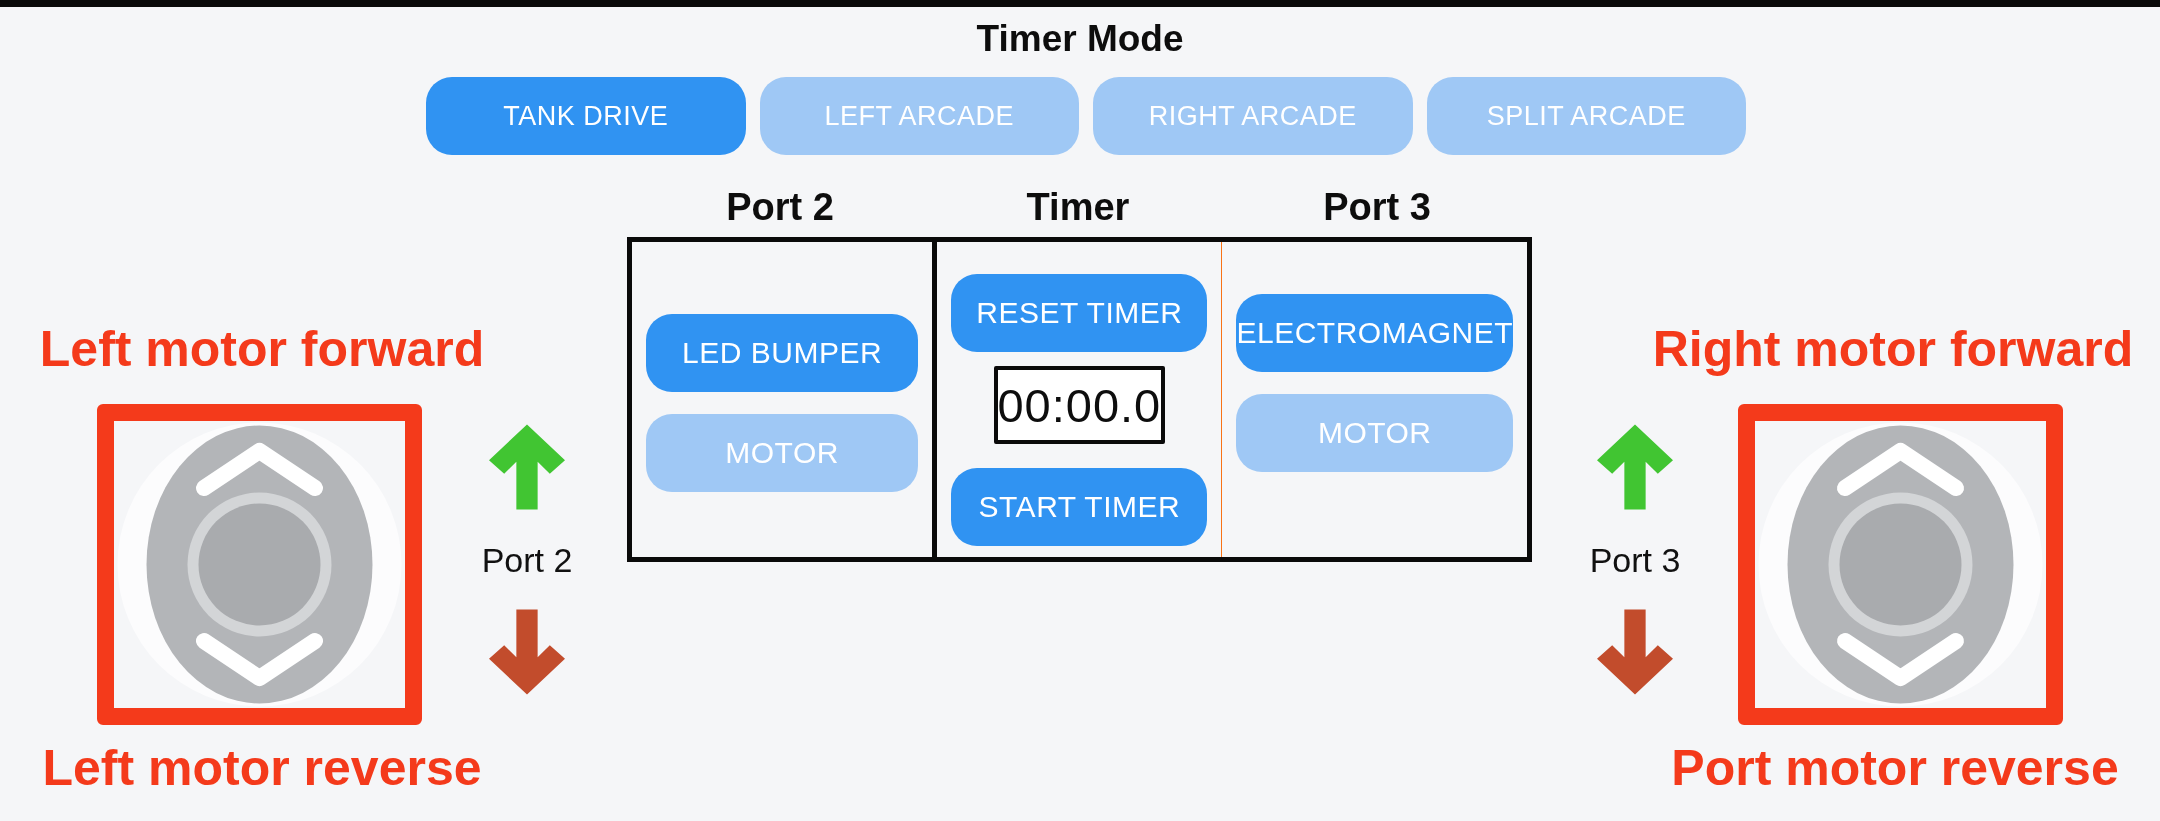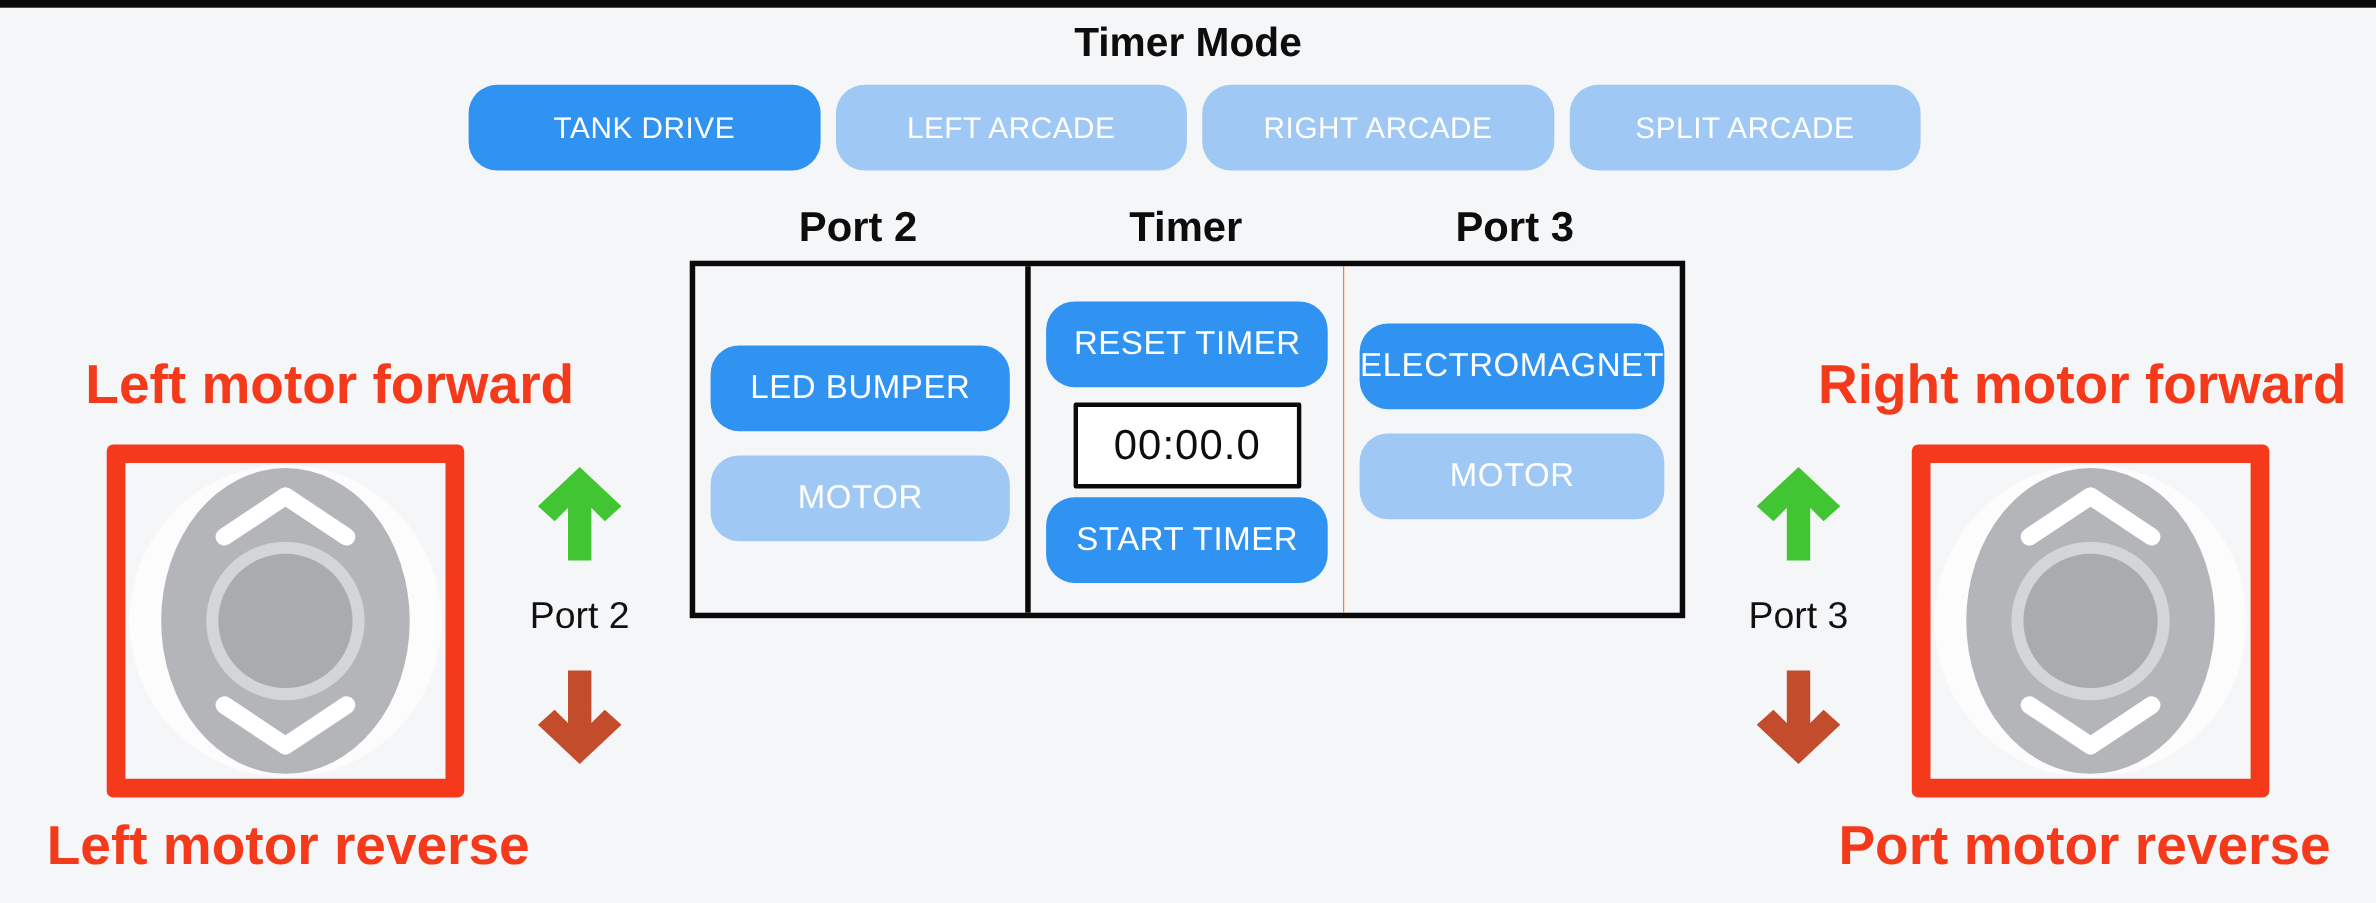--- a/index.html
+++ b/index.html
@@ -30,24 +30,24 @@
     border:5px solid #0a0a0a;display:flex;background:var(--background,#f5f6f8);
   }
   .panel-col{box-sizing:border-box;display:flex;flex-direction:column;align-items:center;}
   .panel-col.c1{flex:307 0 0;padding:72px 14px 0;}
   .panel-col.c2{flex:289 0 0;padding:32px 14px 0;border-left:5px solid #0a0a0a;border-right:1px solid #f97316;}
   .panel-col.c3{flex:309 0 0;padding:52px 14px 0;}
   .panel-btn{width:100%;height:78px;font-size:30px;flex:0 0 auto;}
   .panel-col.c1 .panel-btn + .panel-btn{margin-top:22px;}
   .panel-col.c3 .panel-btn + .panel-btn{margin-top:22px;}
   .timer-display{
-    width:207px;height:78px;margin:14px 0 8px;box-sizing:border-box;
+    width:171px;height:78px;margin:14px 0 24px;box-sizing:border-box;
     background:#ffffff;border:4px solid #0a0a0a;border-radius:2px;
     display:flex;align-items:center;justify-content:center;
-    font-size:38px;color:#0d0d0d;letter-spacing:1px;
+    font-size:47px;color:#0d0d0d;letter-spacing:1px;
   }
   
   .red-label{width:520px;text-align:center;font-size:50px;font-weight:bold;color:var(--red,#f43a1b);white-space:nowrap;}
   
   .joy-square{
     width:325px;height:321px;box-sizing:border-box;border:17px solid var(--red,#f43a1b);
     border-radius:6px;display:flex;align-items:center;justify-content:center;
   }
   .joy-face{width:291px;height:287px;}
   
@@ -84,21 +84,21 @@
       <button class="btn panel-btn active">RESET TIMER</button>
       <div class="timer-display">00:00.0</div>
       <button class="btn panel-btn active">START TIMER</button>
     </div>
     <div class="panel-col c3">
       <button class="btn panel-btn active">ELECTROMAGNET</button>
       <button class="btn panel-btn inactive">MOTOR</button>
     </div>
   </div>
 
-  <div class="abs red-label" style="left:2px;top:320px;text-align:right;">Left motor forward</div>
+  <div class="abs red-label" style="left:2px;top:320px;">Left motor forward</div>
 
   <div class="abs joy-square" style="left:97px;top:404px;">
     <svg class="joy-face" viewBox="0 0 291 287">
       <circle cx="145.5" cy="143.5" r="142" fill="#fcfcfd"></circle>
       <ellipse cx="145.5" cy="143.5" rx="113" ry="139" fill="#b3b5b8"></ellipse>
       <polyline points="90,67 145.5,30 201,67" fill="none" stroke="#ffffff" stroke-width="16" stroke-linecap="round" stroke-linejoin="round"></polyline>
       <polyline points="90,220 145.5,257 201,220" fill="none" stroke="#ffffff" stroke-width="16" stroke-linecap="round" stroke-linejoin="round"></polyline>
       <circle cx="145.5" cy="143.5" r="72" fill="#d3d5d7"></circle>
       <circle cx="145.5" cy="143.5" r="61" fill="#a9abae"></circle>
     </svg>

